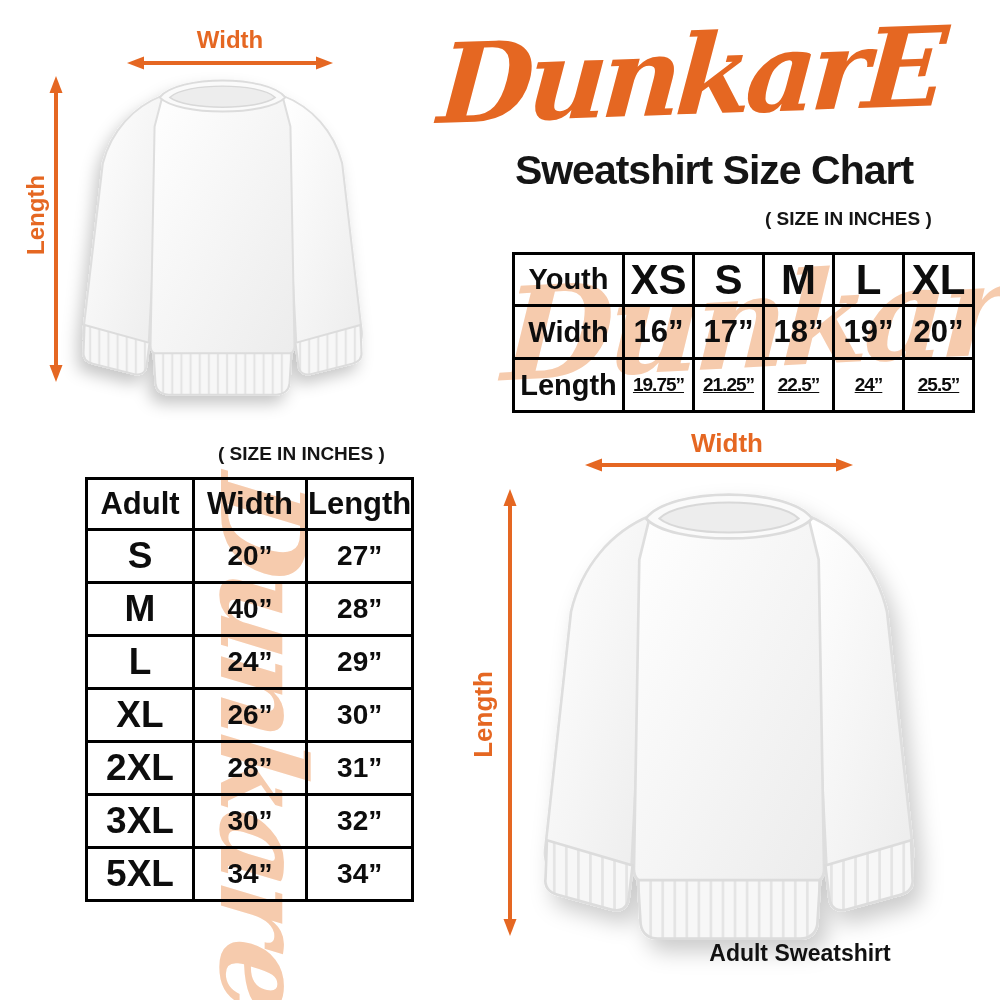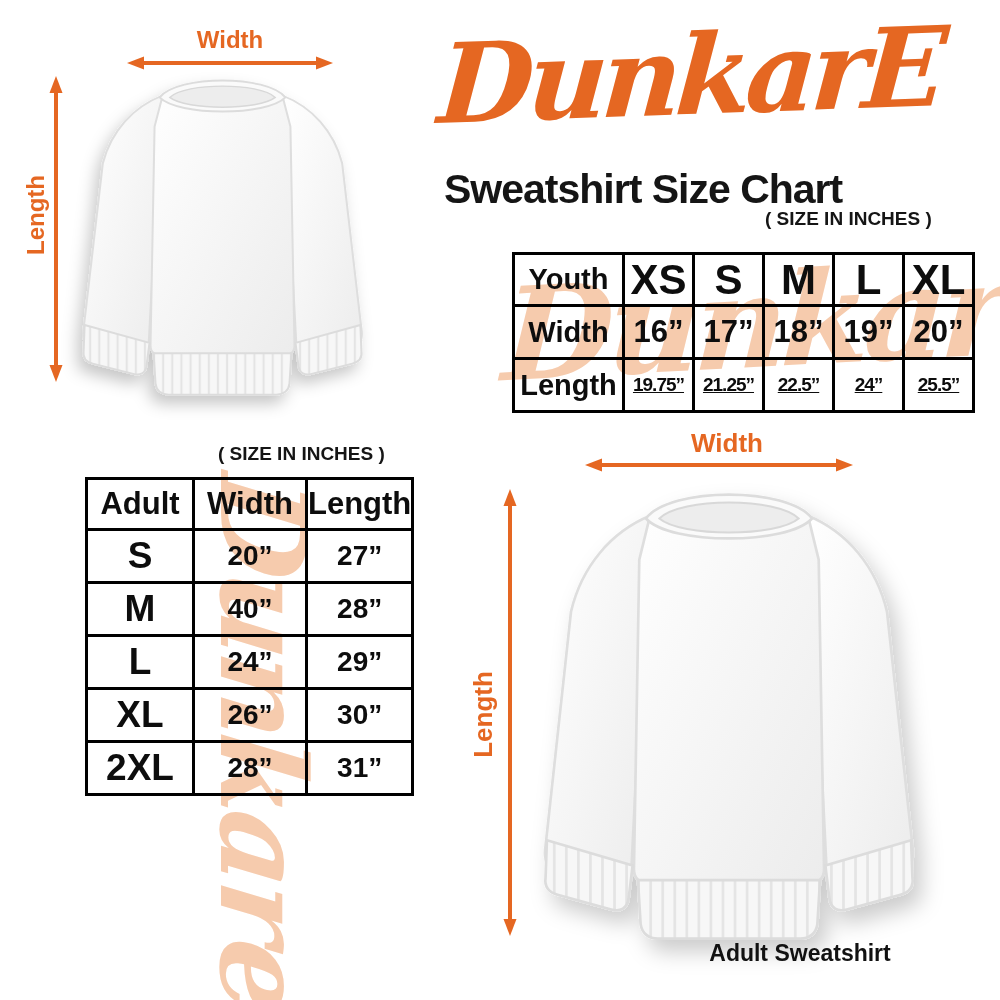--- a/index.html
+++ b/index.html
@@ -9,22 +9,22 @@
   }
   
   .abs{position:absolute;}
   .logo{
     left:407px;top:2px;width:566px;height:152px;
     font-family:"DejaVu Serif",serif;font-style:italic;font-weight:bold;
     font-size:110px;line-height:148px;text-align:center;color:#E56722;
     letter-spacing:-6px;transform:rotate(-2deg) skewX(-6deg);z-index:3;white-space:nowrap;
   }
   .title{
-    left:444px;top:147px;width:540px;text-align:left;
-    font-size:41px;font-weight:bold;letter-spacing:-1px;color:#151515;z-index:3;margin-top:19px;
+    left:444px;top:147px;width:540px;text-align:center;
+    font-size:41px;font-weight:bold;letter-spacing:-1px;color:#151515;z-index:3;
   }
   .sizenote{
     font-size:19px;font-weight:bold;color:#151515;text-align:left;
     letter-spacing:0px;z-index:3;white-space:nowrap;
   }
   .caption{font-weight:bold;color:#111;z-index:3;white-space:nowrap;}
   .arrowlabel{
     font-size:24px;font-weight:bold;color:#E56722;text-align:center;z-index:3;white-space:nowrap;
   }
   .rot{transform:rotate(-90deg);transform-origin:center center;}
@@ -176,20 +176,30 @@
     <tr style="height:53px">
       <td class="as">XL</td>
       <td class="av">26”</td>
       <td class="av">30”</td>
     </tr>
     <tr style="height:53px">
       <td class="as">2XL</td>
       <td class="av">28”</td>
       <td class="av">31”</td>
     </tr>
+    <tr style="height:53px">
+      <td class="as">3XL</td>
+      <td class="av">30”</td>
+      <td class="av">32”</td>
+    </tr>
+    <tr style="height:53px">
+      <td class="as">5XL</td>
+      <td class="av">34”</td>
+      <td class="av">34”</td>
+    </tr>
   </tbody>
     </table>
 
   <svg class="shirt" style="left:488px;top:460px;width:482px;height:492px" viewBox="0 0 360 370" preserveAspectRatio="none">
     <defs>
       <linearGradient id="g1b" x1="0" y1="0" x2="1" y2="1">
         <stop offset="0" stop-color="#ffffff"></stop>
           <stop offset="1" stop-color="#ececec"></stop>
       </linearGradient>
       <pattern id="ribb" width="9" height="10" patternUnits="userSpaceOnUse">

